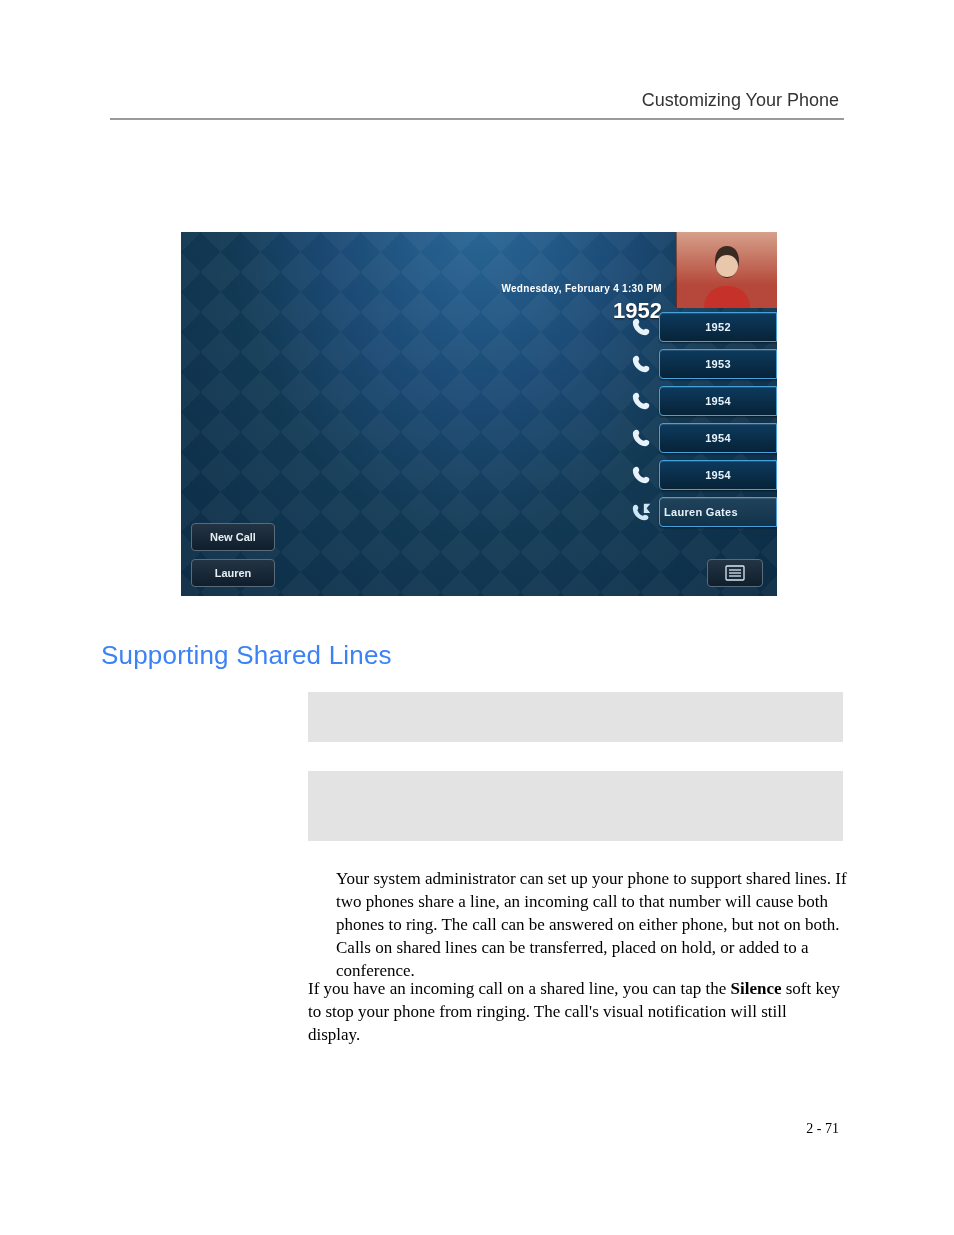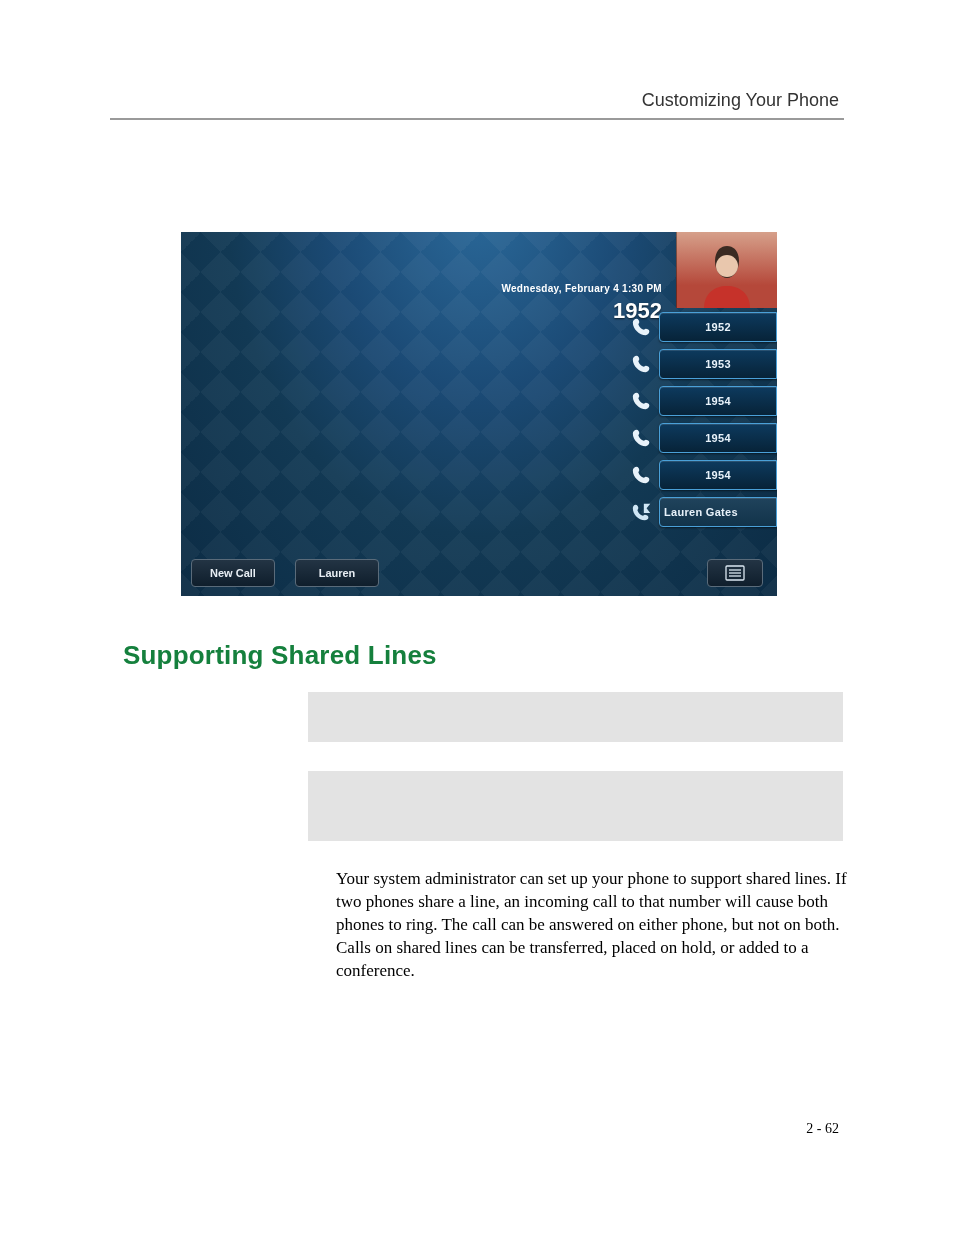--- a/index.html
+++ b/index.html
@@ -136,21 +136,22 @@
     font-size: 11px;
     justify-content: flex-start;
     padding-left: 4px;
   }
 
   .softkeys {
     position: absolute;
     left: 10px;
     bottom: 9px;
     display: flex;
-    gap: 20px;
+    gap: 8px;
+    flex-direction: column;
   }
   .softkey {
     width: 82px;
     height: 26px;
     border-radius: 4px;
     background: linear-gradient(#233444, #0f1e2c);
     border: 1px solid #5a6b7a;
     font-size: 11px;
     font-weight: bold;
     color: #e8eef4;
@@ -169,25 +170,25 @@
     border: 1px solid #5a6b7a;
     display: flex;
     align-items: center;
     justify-content: center;
   }
 
   
   .h2 {
     position: absolute;
     top: 640px;
-    left: 123px;
+    left: 101px;
     font-family: "Futura", "Century Gothic", "Trebuchet MS", sans-serif;
     font-size: 26px;
-    color: #15803d;
-    font-weight: 700;
+    color: #3b82f6;
+    font-weight: 400;
     letter-spacing: .2px;
   }
   .graybox1 {
     position: absolute;
     top: 692px;
     left: 308px;
     width: 535px;
     height: 50px;
     background: #e3e3e3;
   }
@@ -314,15 +315,18 @@
     </div>
   </div>
 
   <div class="h2">Supporting Shared Lines</div>
 
   <div class="graybox1"></div>
   <div class="graybox2"></div>
 
   <div class="para1">Your system administrator can set up your phone to support shared lines. If two phones share a line, an incoming call to that number will cause both phones to ring. The call can be answered on either phone, but not on both. Calls on shared lines can be transferred, placed on hold, or added to a conference.</div>
 
-
-  <div class="page-num">2 - 62</div>
+  <div class="para2">
+    <span>If you have an incoming call on a shared line, you can tap the </span><b>Silence</b><span> soft key to stop your phone from ringing. The call's visual notification will still display.</span>
+  </div>
+
+  <div class="page-num">2 - 71</div>
 </div>
 
 </body></html>

